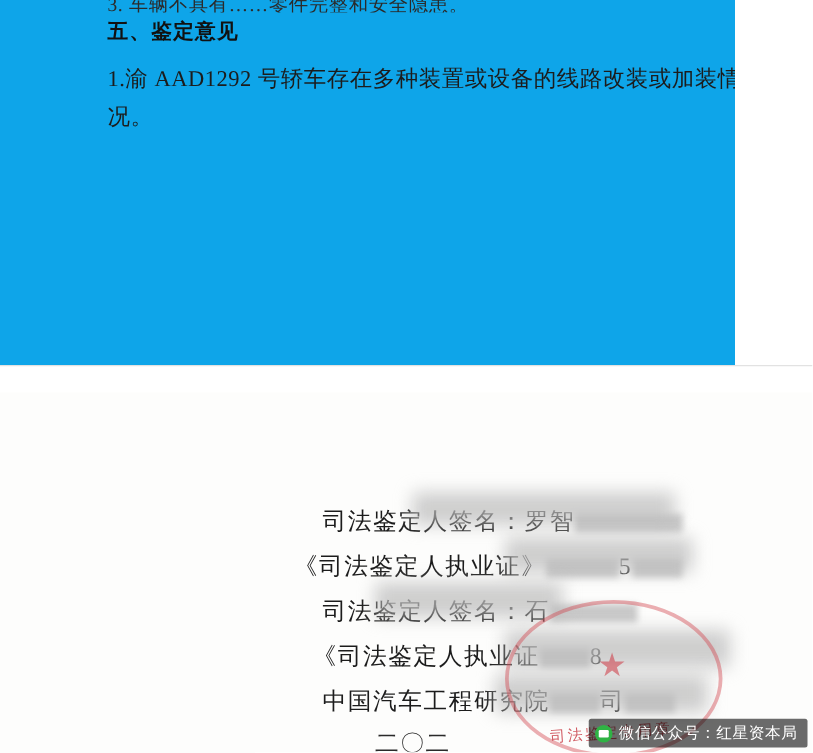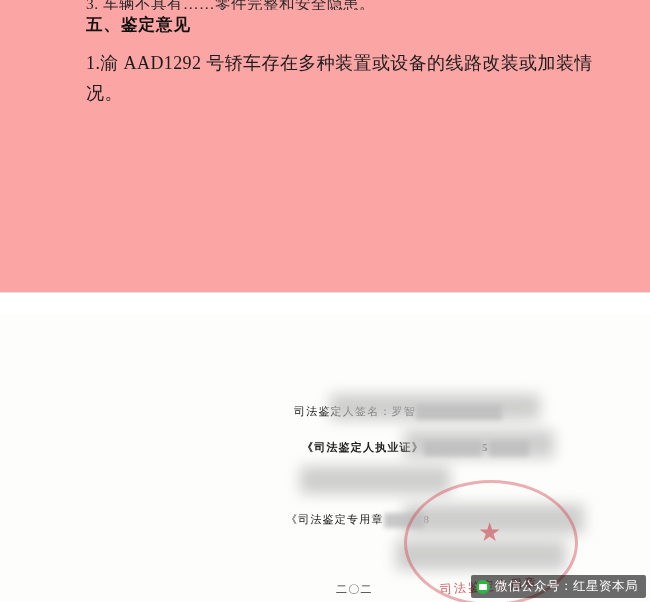--- a/index.html
+++ b/index.html
@@ -14,23 +14,23 @@
     color: #1a1a1a;
     position: relative;
     overflow: hidden;
   }
 
   
   .page-top {
     position: absolute;
     left: 0;
     top: 0;
-    width: 650px;
+    width: 588px;
     height: 292px;
-    background: #fca5a5;
+    background: #0ea5e9;
     overflow: hidden;
   }
   .clipped-line {
     position: absolute;
     left: 86px;
     top: -6px;
     width: 470px;
     height: 16px;
     overflow: hidden;
     color: #2b2b2b;
@@ -91,28 +91,27 @@
     position: absolute;
     left: 0;
     top: 314px;
     width: 650px;
     height: 288px;
     background: #fdfdfc;
     overflow: hidden;
   }
   .sig-line {
     position: absolute;
-    font-size: 11px;
+    font-size: 19px;
     letter-spacing: 1.2px;
     color: #1c1c1c;
     white-space: nowrap;
-    margin-left: 36px;
   }
   .sig-1 { left: 258px; top: 90px; }
-  .sig-2 { left: 266px; top: 126px; font-weight: bold; }
+  .sig-2 { left: 235px; top: 126px; }
   .sig-3 { left: 258px; top: 162px; }
   .sig-4 { left: 250px; top: 198px; }
   .sig-5 { left: 258px; top: 234px; }
   .sig-6 { left: 300px; top: 268px; color:#2a2a2a;text-align:center; }
 
   .redact {
     display: inline-block;
     background: #c9c9c9;
     filter: blur(2.6px);
     vertical-align: middle;
@@ -219,25 +218,31 @@
 <div class="page-bottom">
 
   <div class="sig-line sig-1">
     <span>司法鉴定人签名：</span><span>罗智</span><span class="redact rd-a"></span>
   </div>
 
   <div class="sig-line sig-2">
     <span>《司法鉴定人执业证》</span><span class="redact rd-b"></span><span>5</span><span class="redact rd-c"></span>
   </div>
 
+  <div class="sig-line sig-3">
+    <span>司法鉴定人签名：</span><span>石</span><span class="redact rd-d"></span>
+  </div>
 
   <div class="sig-line sig-4">
-    <span>《司法鉴定专用章</span><span class="redact rd-c"></span><span>8</span>
-  </div>
-
+    <span>《司法鉴定人执业证</span><span class="redact rd-c"></span><span>8</span>
+  </div>
+
+  <div class="sig-line sig-5">
+    <span>中国汽车工程研究院</span><span class="redact rd-c"></span><span>司</span><span class="redact rd-c"></span>
+  </div>
 
   <div class="sig-line sig-6">二〇二</div>
 
   <div class="blur-patch bp1"></div>
   <div class="blur-patch bp2"></div>
   <div class="blur-patch bp3"></div>
   <div class="blur-patch bp4"></div>
   <div class="blur-patch bp5"></div>
 
   <div class="stamp"></div>

